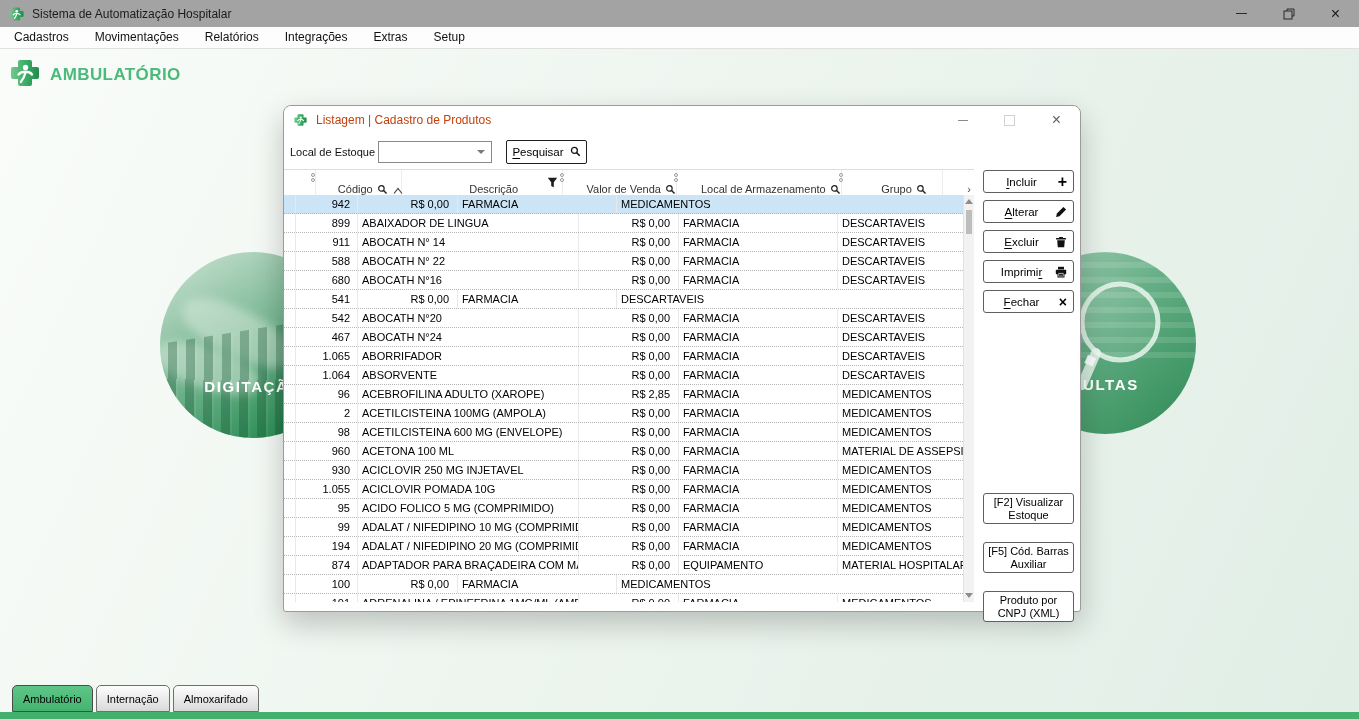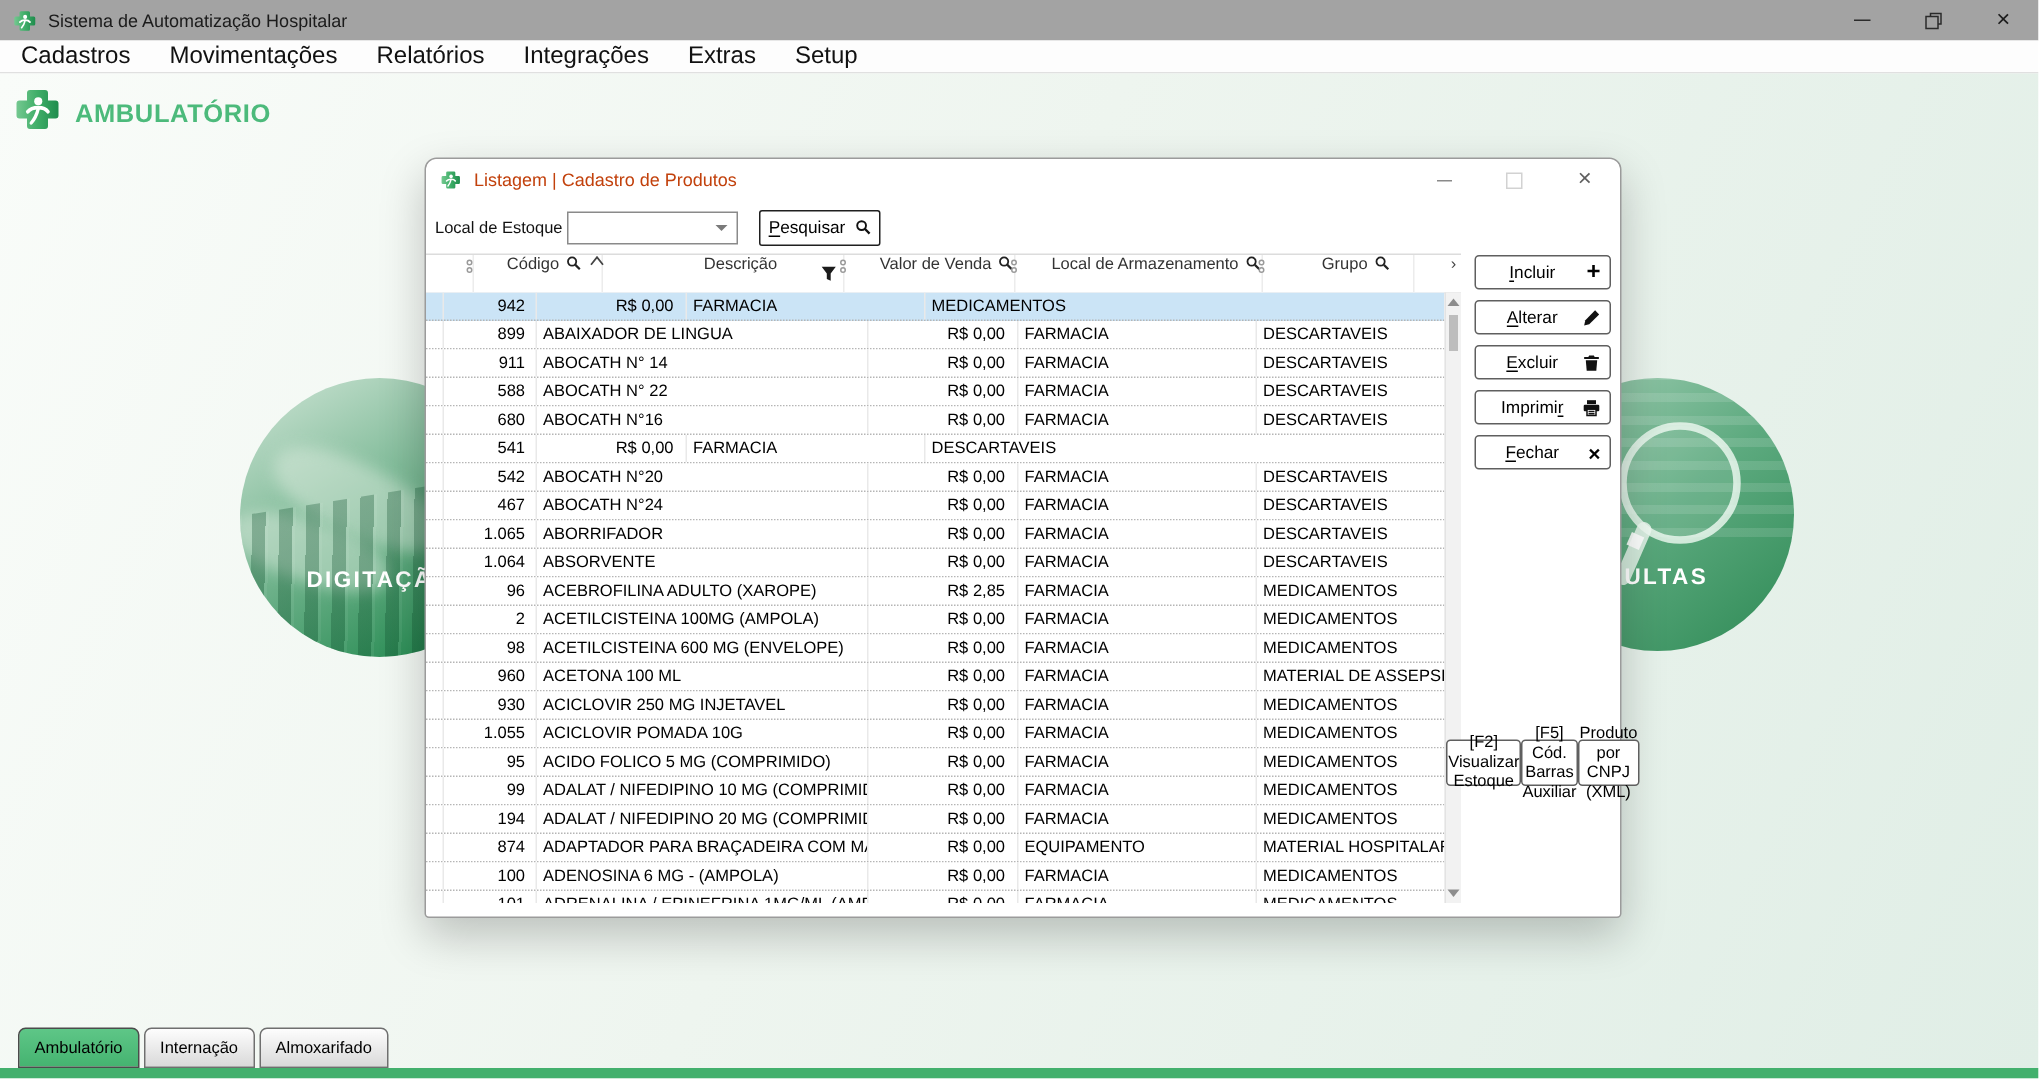--- a/index.html
+++ b/index.html
@@ -18,21 +18,21 @@
   .app-title{font-size:12px;color:#1b1b1b;margin-left:7px;}
   .win-controls{margin-left:auto;display:flex;height:100%;}
   .wc{width:47px;height:100%;display:flex;align-items:center;justify-content:center;}
   .wc-min i{display:block;width:11px;height:1px;background:#2b2b2b;}
   .wc svg{width:12px;height:12px;}
   .wc-close{font-size:16px;color:#1b1b1b;line-height:1;}
 
   
   .menubar{position:absolute;top:27px;left:0;right:0;height:21px;background:#fdfdfd;
     border-bottom:1px solid #e0e0e0;display:flex;padding-left:1px;}
-  .menu-item{padding:0 13px;font-size:16px;line-height:21px;color:#111;}
+  .menu-item{padding:0 13px;font-size:12px;line-height:21px;color:#111;}
 
   
   .workspace{position:absolute;top:49px;bottom:0;left:0;right:0;
     background:linear-gradient(115deg,#f9fcf9 0%,#eef5ef 45%,#e0eee6 100%);}
   .brand{position:absolute;top:8px;left:8px;display:flex;align-items:center;gap:8px;z-index:2;}
   .brand-icon svg{width:34px;height:32px;}
   .brand-title{font-size:17px;font-weight:bold;color:#4cba7b;letter-spacing:.4px;}
 
   
   .circle{position:absolute;border-radius:50%;overflow:hidden;z-index:1;}
@@ -74,21 +74,21 @@
   .combo-arrow{position:absolute;right:6px;top:8px;width:0;height:0;
     border-left:4px solid transparent;border-right:4px solid transparent;border-top:4px solid #7a7a7a;}
   .search-btn{margin-left:14px;height:24px;width:81px;border:1px solid #1f1f1f;background:#fff;
     border-radius:2px;font-size:11.5px;font-family:inherit;color:#000;
     display:flex;align-items:center;justify-content:center;gap:6px;padding:0;}
   .mag svg{width:11px;height:11px;display:block;}
 
   
   .grid{position:absolute;left:0;top:63px;width:690px;height:432px;background:#fff;border-top:1px solid #dcdcdc;}
   .grid-header{height:25px;display:flex;border-bottom:1px solid #cfcfcf;background:#fff;font-size:11px;color:#333;}
-  .hcell{display:flex;align-items:flex-start;justify-content:center;gap:4px;position:relative;
+  .hcell{display:flex;align-items:flex-end;justify-content:center;gap:4px;position:relative;
     border-right:1px solid #ececec;box-sizing:border-box;white-space:nowrap;margin-left:24px;}
   .h-ind{width:12px;}.h-code{width:62px;}.h-desc{width:221px;}.h-price{width:100px;}
   .h-loc{width:159px;}.h-grp{width:125px;}
   .h-chev{width:11px;border-right:none;font-size:11px;color:#444;justify-content:flex-start;}
   .marksR::before,.marksR::after{content:"";position:absolute;right:-2px;width:2px;height:2px;
     border:1px solid #9a9a9a;border-radius:50%;background:#fff;}
   .marksR::before{top:3px;} .marksR::after{top:8px;}
   .ind-dots::before,.ind-dots::after{content:"";position:absolute;left:3px;width:2px;height:2px;
     border:1px solid #9a9a9a;border-radius:50%;background:#fff;}
   .ind-dots::before{top:3px;} .ind-dots::after{top:8px;}
@@ -115,21 +115,21 @@
   
   .crud-col{position:absolute;left:699px;top:64px;width:91px;display:flex;flex-direction:column;gap:7px;}
   .crud-btn{height:23px;border:1px solid #5f5f5f;border-radius:3px;background:#fff;position:relative;
     font-size:11.5px;font-family:inherit;color:#000;display:flex;align-items:center;justify-content:center;
     padding:0 20px 0 6px;box-sizing:border-box;}
   .crud-btn .ico{position:absolute;right:6px;top:0;bottom:0;display:flex;align-items:center;}
   .crud-btn .ico svg{width:12px;height:12px;display:block;}
   .txt-ico{font-weight:bold;line-height:1;}
   .txt-ico.plus{font-size:16px;}
   .txt-ico.x{font-size:14px;}
-  .action-col{position:absolute;left:699px;top:387px;width:91px;display:flex;gap:0;justify-content:center;}
+  .action-col{position:absolute;left:699px;top:387px;width:91px;display:flex;flex-direction:column;gap:18px;justify-content:center;}
   .action-btn{height:31px;border:1px solid #5f5f5f;border-radius:3px;background:#fff;font-size:11px;
     line-height:13px;font-family:inherit;color:#000;display:flex;align-items:center;justify-content:center;
     text-align:center;padding:0;}
 
   
   .tabs{position:absolute;left:12px;bottom:7px;display:flex;gap:3px;z-index:2;}
   .tab{height:27px;padding:0 10px;border:1px solid #6f6f6f;border-radius:5px 5px 0 0;
     background:linear-gradient(#fdfdfd,#d9d9d9);font-size:11px;color:#000;
     display:flex;align-items:center;box-sizing:border-box;}
   .tab.active{background:linear-gradient(#5ec687,#45b370);border-color:#4b4b4b;}
@@ -469,21 +469,20 @@
             <div class="cell c-ind"></div>
             <div class="cell c-code">874</div>
             <div class="cell c-desc">ADAPTADOR PARA BRAÇADEIRA COM MANG</div>
             <div class="cell c-price">R$ 0,00</div>
             <div class="cell c-loc">EQUIPAMENTO</div>
             <div class="cell c-grp">MATERIAL HOSPITALAR</div>
           </div>
           <div class="grid-row">
             <div class="cell c-ind"></div>
             <div class="cell c-code">100</div>
-            <div class="cell c-desc">ADENOSINA 6 MG - (AMPOLA)</div>
             <div class="cell c-price">R$ 0,00</div>
             <div class="cell c-loc">FARMACIA</div>
             <div class="cell c-grp">MEDICAMENTOS</div>
           </div>
           <div class="grid-row">
             <div class="cell c-ind"></div>
             <div class="cell c-code">101</div>
             <div class="cell c-desc">ADRENALINA / EPINEFRINA 1MG/ML  (AMPO</div>
             <div class="cell c-price">R$ 0,00</div>
             <div class="cell c-loc">FARMACIA</div>

